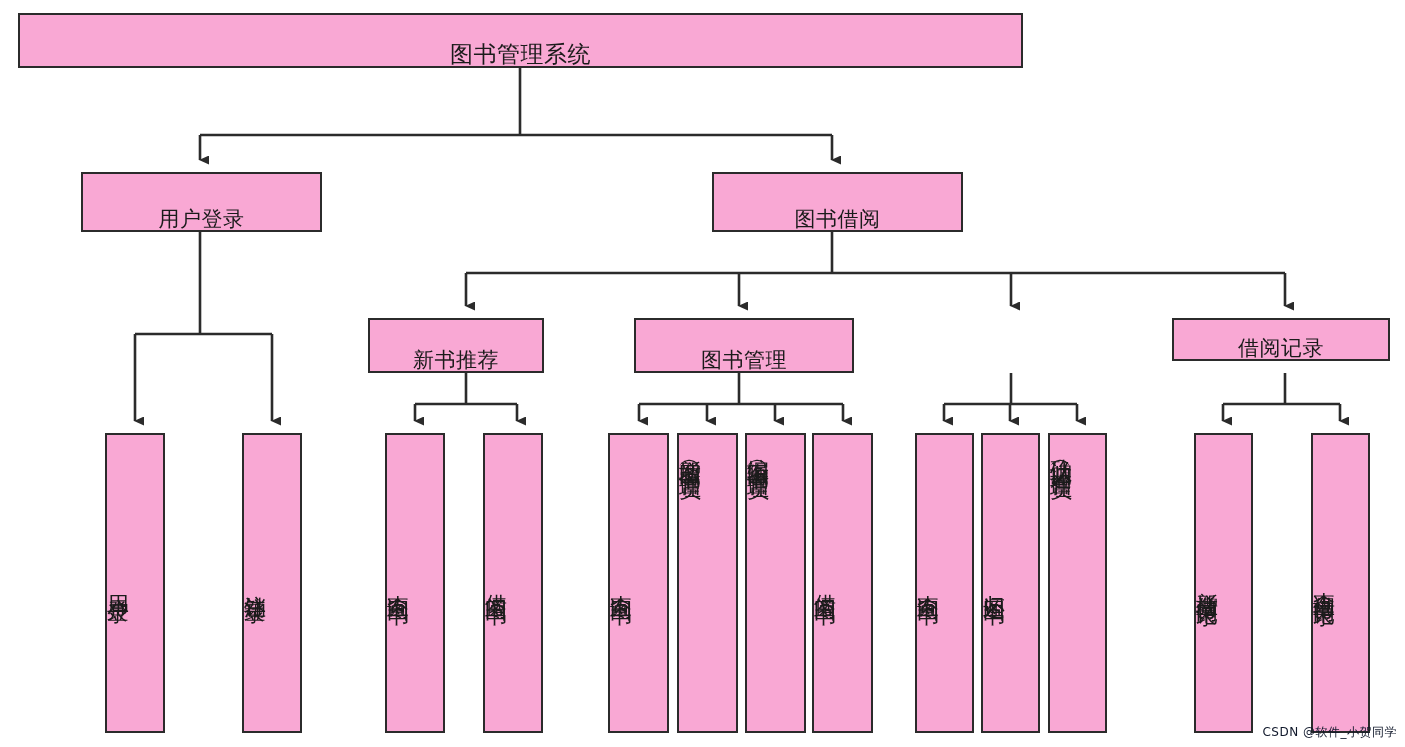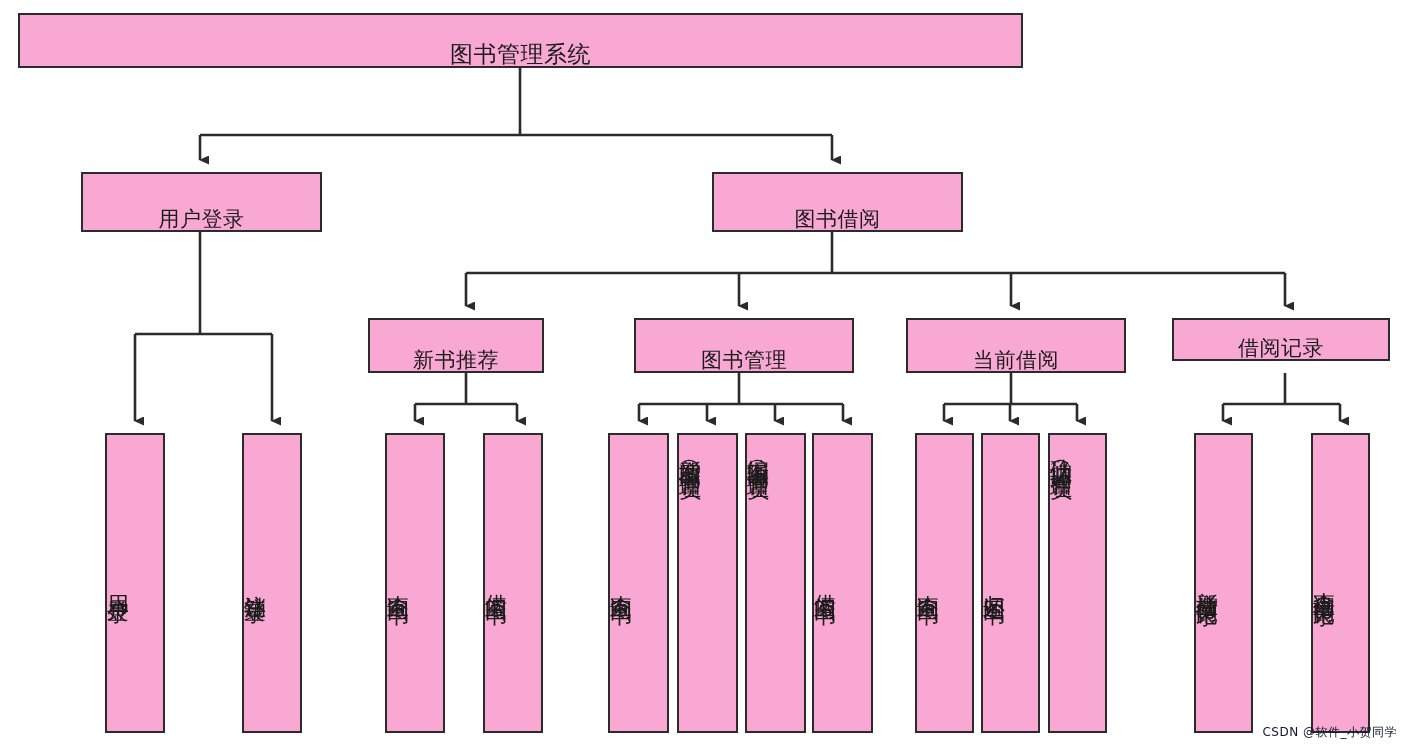--- a/index.html
+++ b/index.html
@@ -134,23 +134,20 @@
   <div class="node level2" style="left:712px; top:172px; width:251px; height:60px;">
     <span>图书借阅</span>
   </div>
 
   <div class="node level3" style="left:361px; top:318px; width:176px; height:55px;margin-left:7px;">
     <span>新书推荐</span>
   </div>
   <div class="node level3" style="left:634px; top:318px; width:220px; height:55px;">
     <span>图书管理</span>
   </div>
-  <div class="node level3" style="left:906px; top:318px; width:220px; height:55px;">
-    <span>当前借阅</span>
-  </div>
   <div class="node level3" style="left:1172px; top:318px; width:218px; height:43px;">
     <span>借阅记录</span>
   </div>
 
   <div class="node leaf" style="left:105px; top:433px; width:60px; height:300px;">
     <span>用户登录</span>
   </div>
   <div class="node leaf" style="left:242px; top:433px; width:60px; height:300px;">
     <span>注销登录</span>
   </div>

